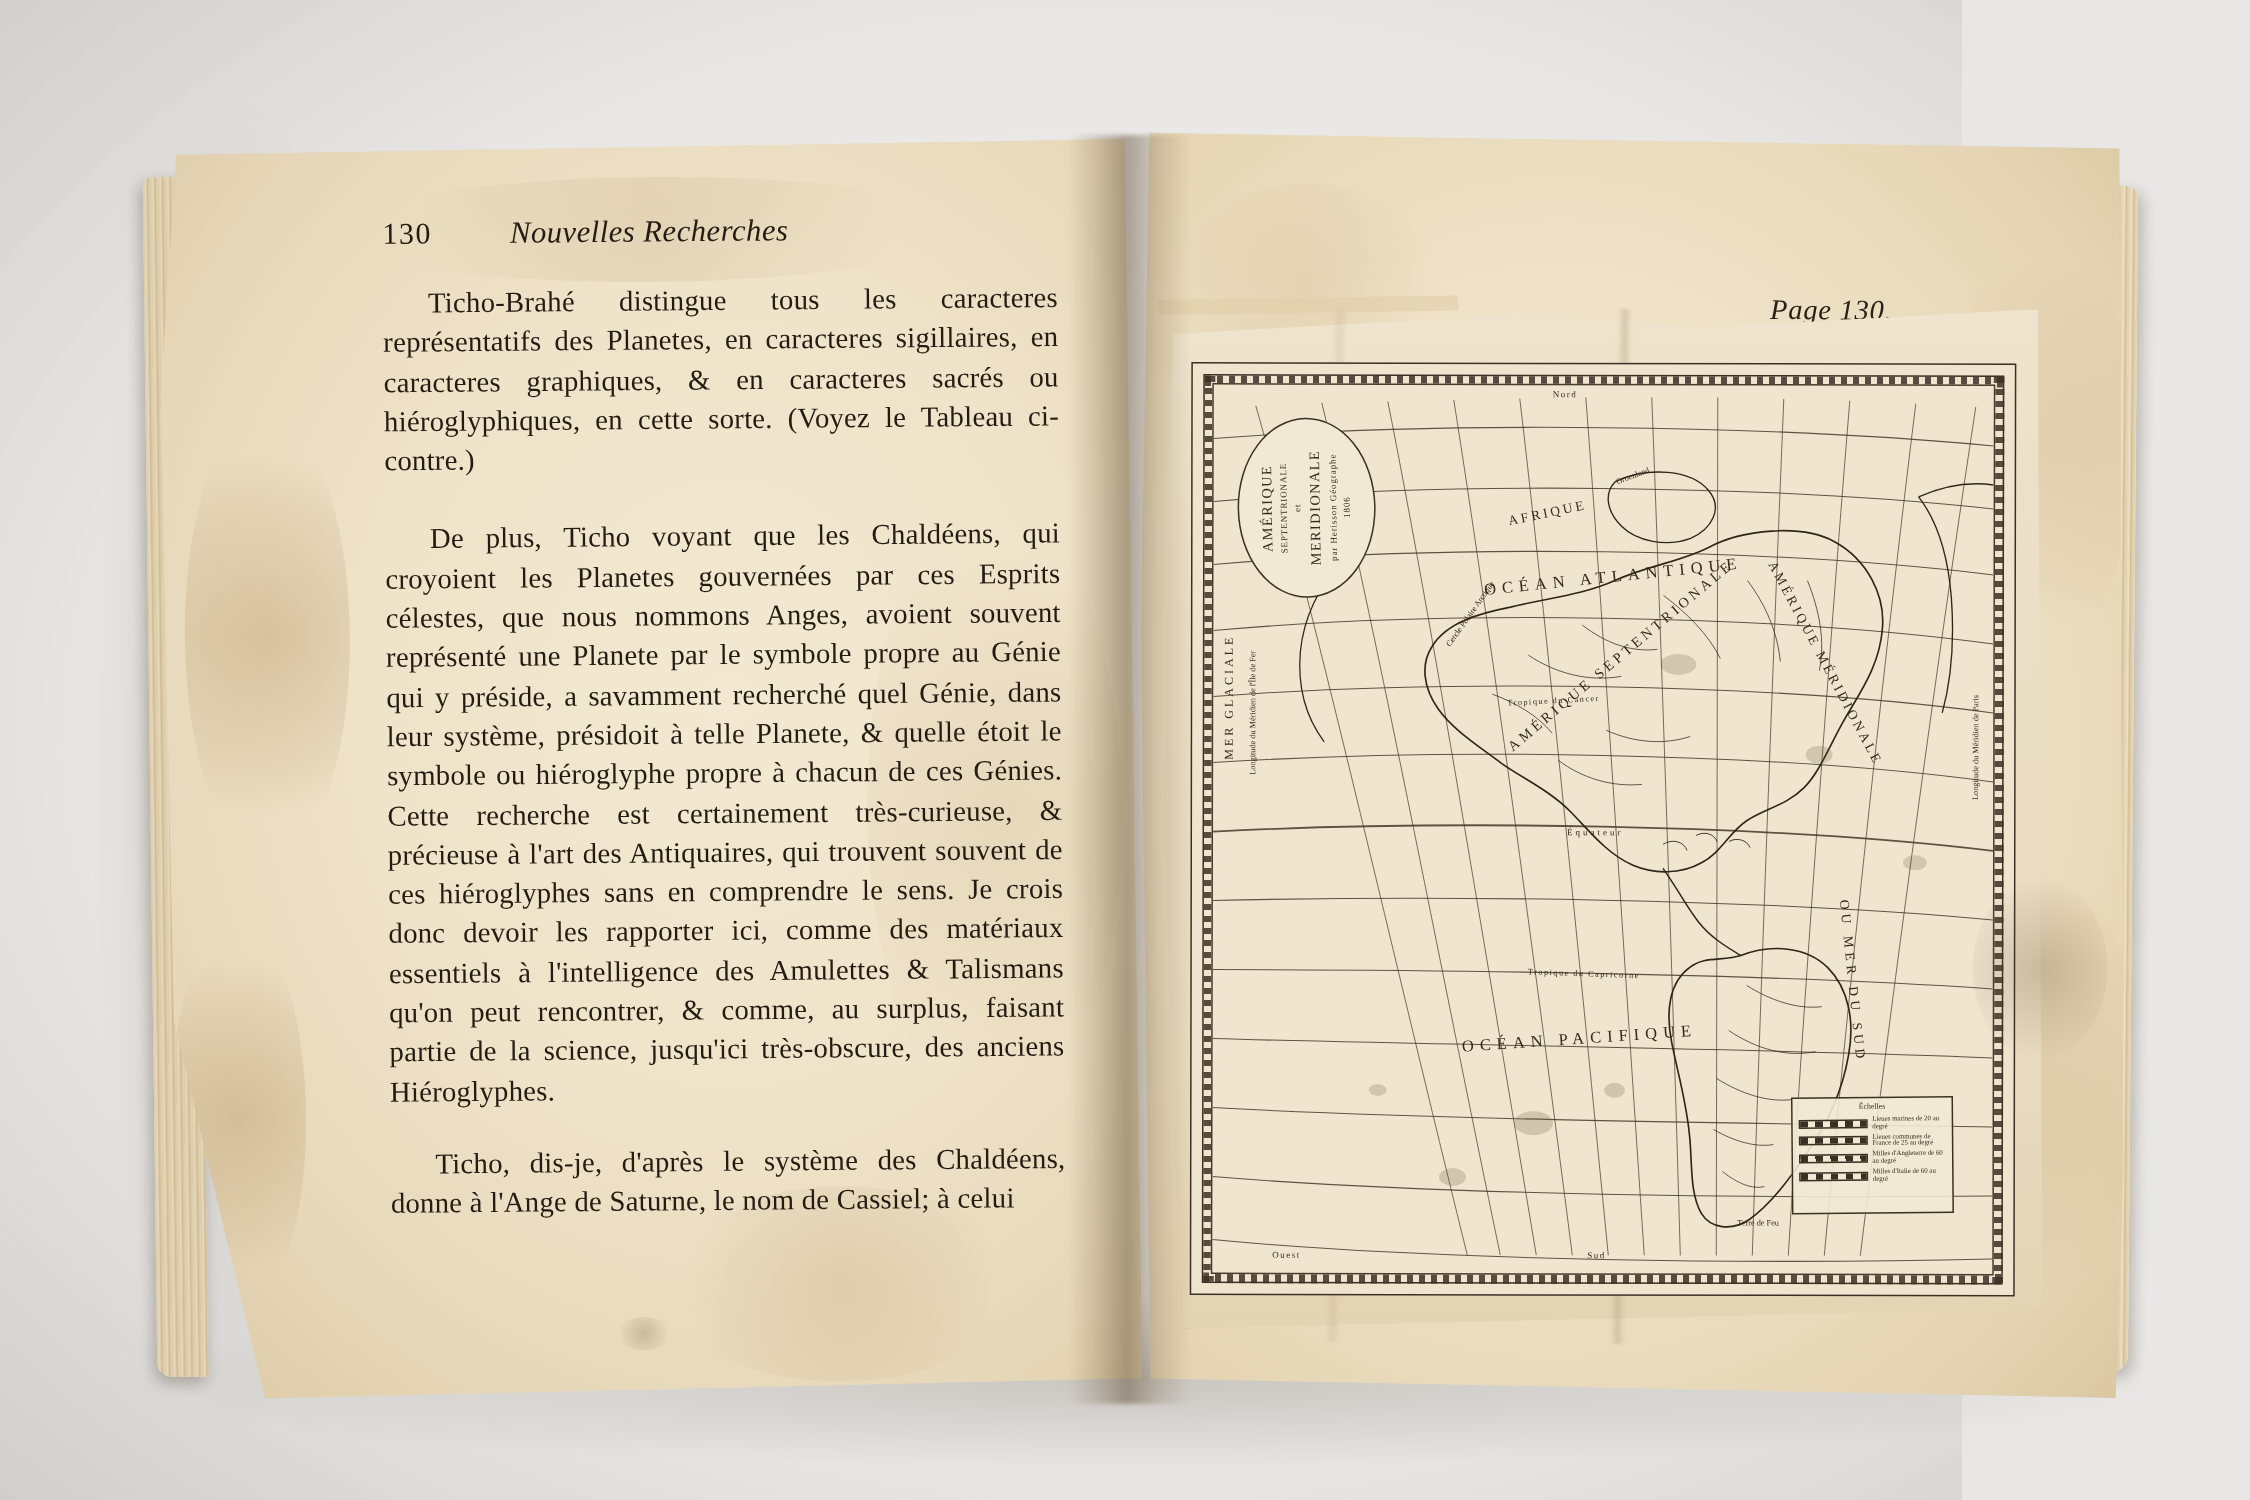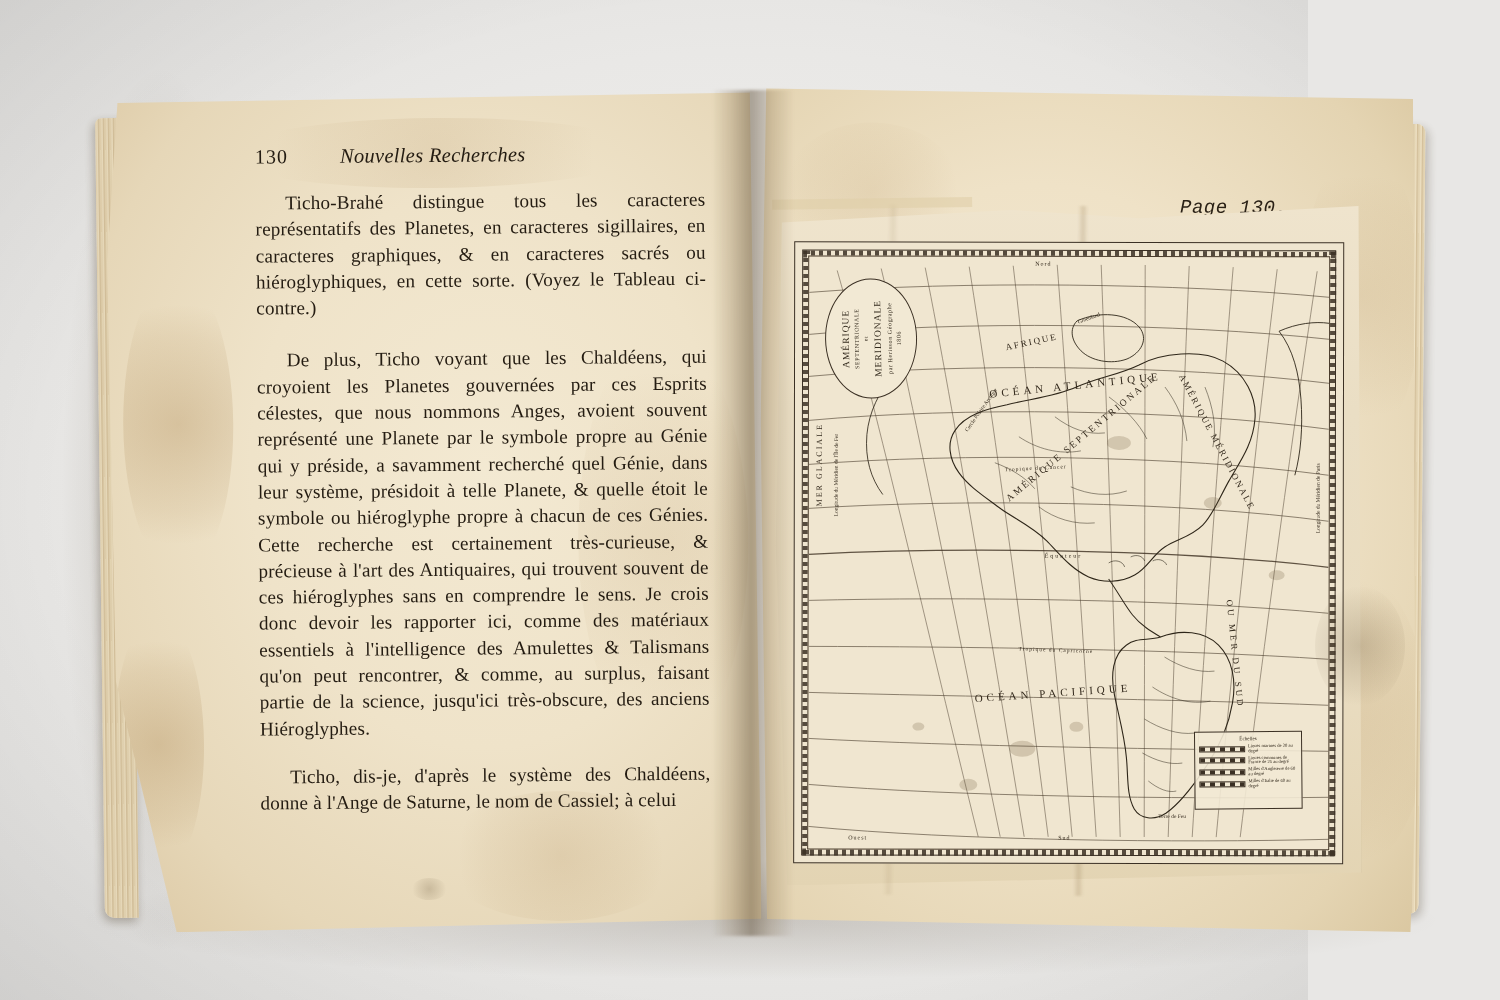--- a/index.html
+++ b/index.html
@@ -181,21 +181,20 @@
     background: linear-gradient(to right, rgba(130,105,65,0) 0%, rgba(130,105,65,0.22) 50%, rgba(130,105,65,0) 100%);
     filter: blur(1px);
   }
 
   
   .page-caption {
     position: absolute;
     font-style: italic;
     color: #2a2116;
     letter-spacing: 0.5px;
-    font-family: Liberation Mono, monospace;
   }
   #cap-page130 { left: 418px; top: 112px; font-size: 19px; }
   #cap-mars    { left: 196px; top: 145px; font-size: 16px; letter-spacing: 3px; font-style: normal; color:#3a2e1f; }
   #cap-soleil  { left: 380px; top: 142px; font-size: 17px; letter-spacing: 3px; font-style: normal; }
 
   
   #map-frame {
     position: absolute;
     left: 18px;
     top: 36px;

